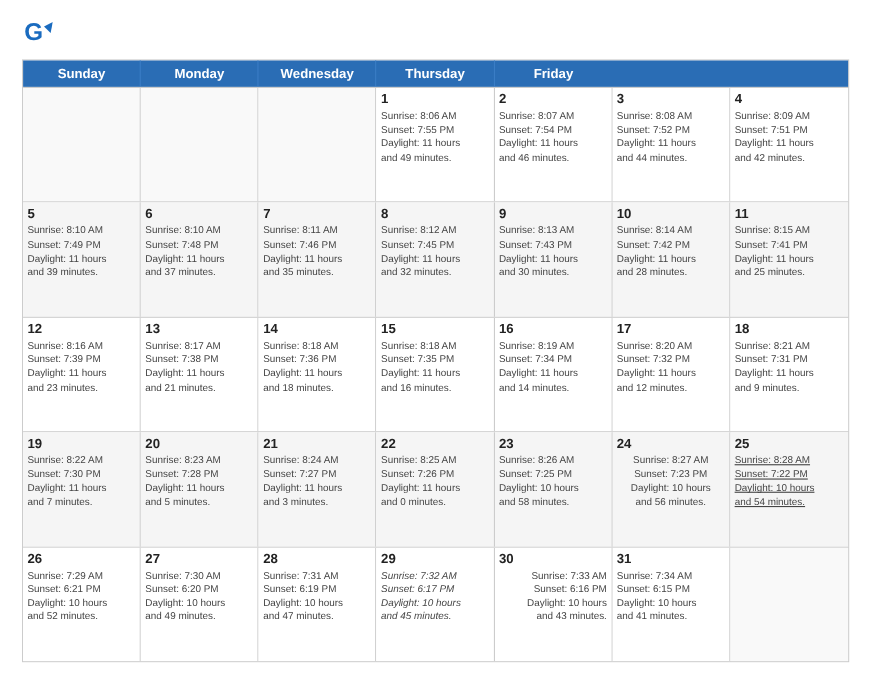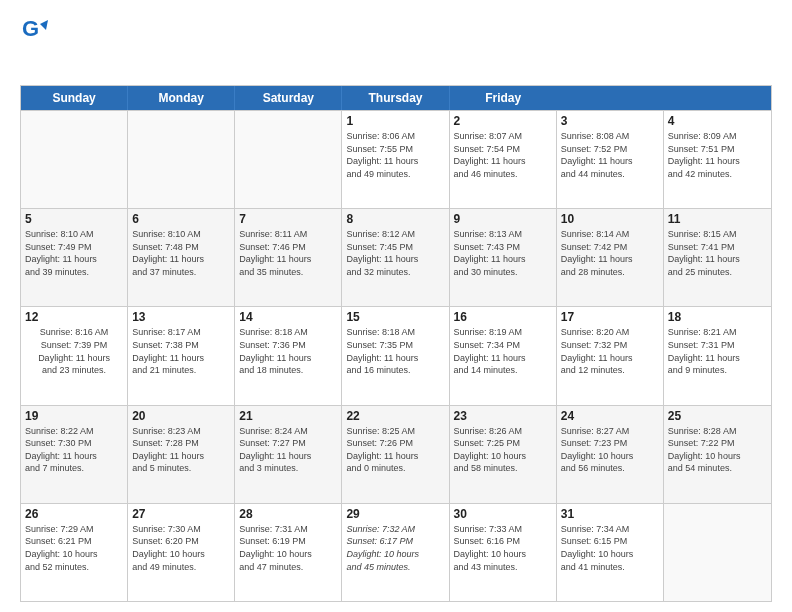--- a/index.html
+++ b/index.html
@@ -52,21 +52,20 @@
     }
     .location {
       font-size: 15px;
       color: #444;
     }
     .calendar {
       flex: 1;
       display: flex;
       flex-direction: column;
       border: 1px solid #ccc;
-      margin-top: 31px;
     }
     .cal-header-row {
       display: grid;
       grid-template-columns: repeat(7, 1fr);
       background: #2a6db5;
     }
     .cal-header-cell {
       color: #fff;
       font-size: 12px;
       font-weight: bold;
@@ -131,21 +130,21 @@
     <div class="title-block">
       <div class="month-title"></div>
       <div class="location"></div>
     </div>
   </div>
 
   <div class="calendar">
     <div class="cal-header-row">
     <div class="cal-header-cell">Sunday</div>
         <div class="cal-header-cell">Monday</div>
-        <div class="cal-header-cell">Saturday</div>
+        <div class="cal-header-cell">Wednesday</div>
         <div class="cal-header-cell">Thursday</div>
         <div class="cal-header-cell">Friday</div>
       </div>
     <div class="cal-body">
     <div class="cal-row">
           <div class="cal-cell empty"></div>
           <div class="cal-cell empty"></div>
           <div class="cal-cell empty"></div>
           <div class="cal-cell">
             <div class="day-num">1</div>
@@ -223,21 +222,21 @@
             <div class="day-num">11</div>
             <div class="day-info" style="white-space: pre-line;">Sunrise: 8:15 AM
 Sunset: 7:41 PM
 Daylight: 11 hours
 and 25 minutes.</div>
           </div>
         </div>
         <div class="cal-row">
           <div class="cal-cell">
             <div class="day-num">12</div>
-            <div class="day-info" style="white-space: pre-line; text-align: center;">Sunrise: 8:16 AM
+            <div class="day-info" style="white-space: pre-line;">Sunrise: 8:16 AM
 Sunset: 7:39 PM
 Daylight: 11 hours
 and 23 minutes.</div>
           </div>
           <div class="cal-cell">
             <div class="day-num">13</div>
             <div class="day-info" style="white-space: pre-line;">Sunrise: 8:17 AM
 Sunset: 7:38 PM
 Daylight: 11 hours
 and 21 minutes.</div>
@@ -309,28 +308,28 @@
           </div>
           <div class="cal-cell">
             <div class="day-num">23</div>
             <div class="day-info" style="white-space: pre-line;">Sunrise: 8:26 AM
 Sunset: 7:25 PM
 Daylight: 10 hours
 and 58 minutes.</div>
           </div>
           <div class="cal-cell">
             <div class="day-num">24</div>
-            <div class="day-info" style="white-space: pre-line;">Sunrise: 8:27 AM
+            <div class="day-info" style="white-space: pre-line; text-align: center;">Sunrise: 8:27 AM
 Sunset: 7:23 PM
 Daylight: 10 hours
 and 56 minutes.</div>
           </div>
           <div class="cal-cell">
             <div class="day-num">25</div>
-            <div class="day-info" style="white-space: pre-line;">Sunrise: 8:28 AM
+            <div class="day-info" style="white-space: pre-line; text-decoration: underline;">Sunrise: 8:28 AM
 Sunset: 7:22 PM
 Daylight: 10 hours
 and 54 minutes.</div>
           </div>
         </div>
         <div class="cal-row">
           <div class="cal-cell">
             <div class="day-num">26</div>
             <div class="day-info" style="white-space: pre-line;">Sunrise: 7:29 AM
 Sunset: 6:21 PM
@@ -353,21 +352,21 @@
           </div>
           <div class="cal-cell">
             <div class="day-num">29</div>
             <div class="day-info" style="white-space: pre-line; font-style: italic;">Sunrise: 7:32 AM
 Sunset: 6:17 PM
 Daylight: 10 hours
 and 45 minutes.</div>
           </div>
           <div class="cal-cell">
             <div class="day-num">30</div>
-            <div class="day-info" style="white-space: pre-line;">Sunrise: 7:33 AM
+            <div class="day-info" style="white-space: pre-line; text-align: right;">Sunrise: 7:33 AM
 Sunset: 6:16 PM
 Daylight: 10 hours
 and 43 minutes.</div>
           </div>
           <div class="cal-cell">
             <div class="day-num">31</div>
             <div class="day-info" style="white-space: pre-line;">Sunrise: 7:34 AM
 Sunset: 6:15 PM
 Daylight: 10 hours
 and 41 minutes.</div>

